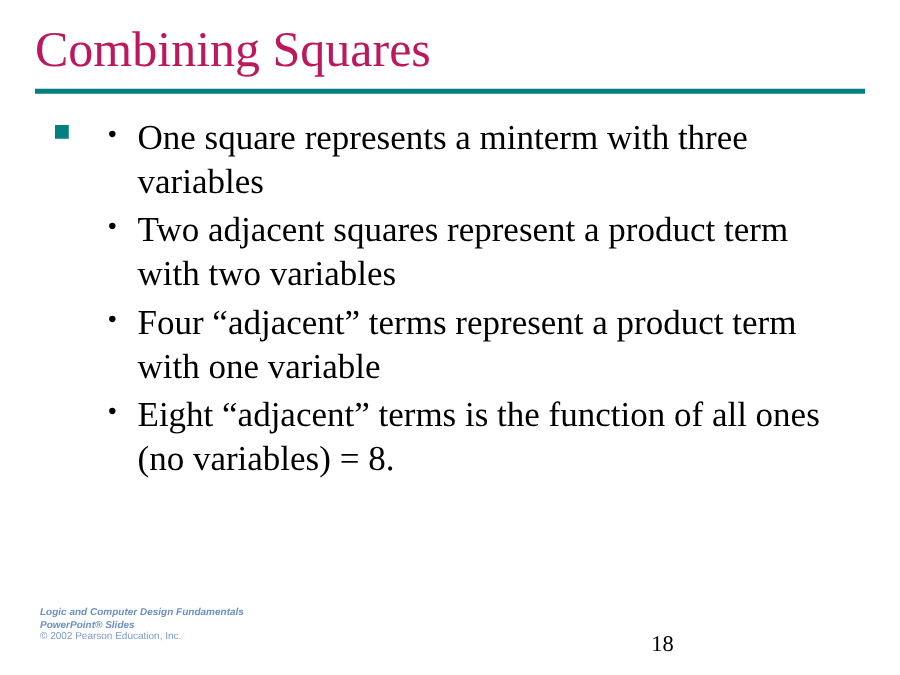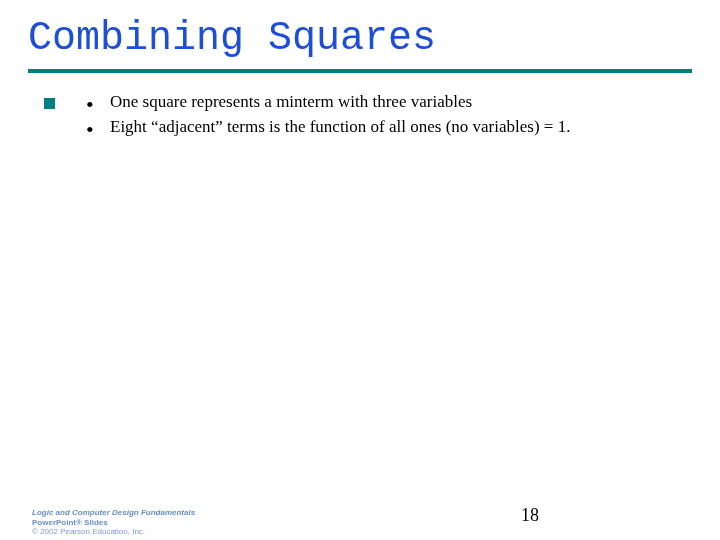--- a/index.html
+++ b/index.html
@@ -10,23 +10,23 @@
     font-family: "Times New Roman", Times, serif;
     position: relative;
     overflow: hidden;
   }
   .slide {
     padding: 16px 28px 0 28px;
   }
   .title {
     font-size: 40px;
     font-weight: normal;
-    color: #1d4ed8;
+    color: #be185d;
     margin-bottom: 8px;
-    font-family: Liberation Mono, monospace;
+    font-family: Liberation Serif, serif;
   }
   .rule {
     height: 4px;
     background: #008080;
     margin-bottom: 18px;
   }
   .content {
     padding-left: 16px;
     padding-right: 10px;
   }
@@ -52,46 +52,46 @@
     background: #008080;
   }
   ul.sub {
     list-style: none;
     margin-top: 6px;
     padding-left: 14px;
   }
   ul.sub > li {
     position: relative;
     padding-left: 24px;
-    font-size: 17px;
+    font-size: 28px;
     font-weight: normal;
     color: #000;
     line-height: 1.25;
     margin-bottom: 4px;
   }
   ul.sub > li::before {
     content: "•";
     position: absolute;
     left: 0;
     top: 0;
     font-size: 22px;
     color: #000;
   }
   .footer-logo {
     position: absolute;
     left: 32px;
-    bottom: 4px;
+    bottom: 27px;
     font-family: Arial, Helvetica, sans-serif;
     font-size: 8px;
     line-height: 1.15;
     color: #6a8fc7;
     margin-top: 43px;
   }
   .footer-logo .l1 { font-weight: bold; font-style: italic; }
-  .footer-logo .l2 { font-weight: bold; }
+  .footer-logo .l2 { font-weight: bold; font-style: italic; }
   .footer-logo .l3 { color: #7b9bd1; }
   .page-num {
     position: absolute;
     right: 0;
     left: 0;
     bottom: 14px;
     text-align: center;
     font-size: 18px;
     color: #000;
     padding-left: 340px;
@@ -103,21 +103,23 @@
 
 <div class="slide">
   <h1 class="title">Combining Squares</h1>
   <div class="rule"></div>
 
   <div class="content">
     <ul class="top">
       <li>
         <ul class="sub">
           <li>One square represents a minterm with three variables</li>
-          <li>Eight “adjacent” terms is the function of all ones (no variables) = 1.</li>
+          <li>Two adjacent squares represent a product term with two variables</li>
+          <li>Four “adjacent” terms represent a product term with one variable</li>
+          <li>Eight “adjacent” terms is the function of all ones (no variables) = 8.</li>
         </ul>
       </li>
     </ul>
   </div>
 </div>
 
 <div class="footer-logo">
   <div class="l1">Logic and Computer Design Fundamentals</div>
   <div class="l2">PowerPoint® Slides</div>
   <div class="l3">© 2002 Pearson Education, Inc.</div>

